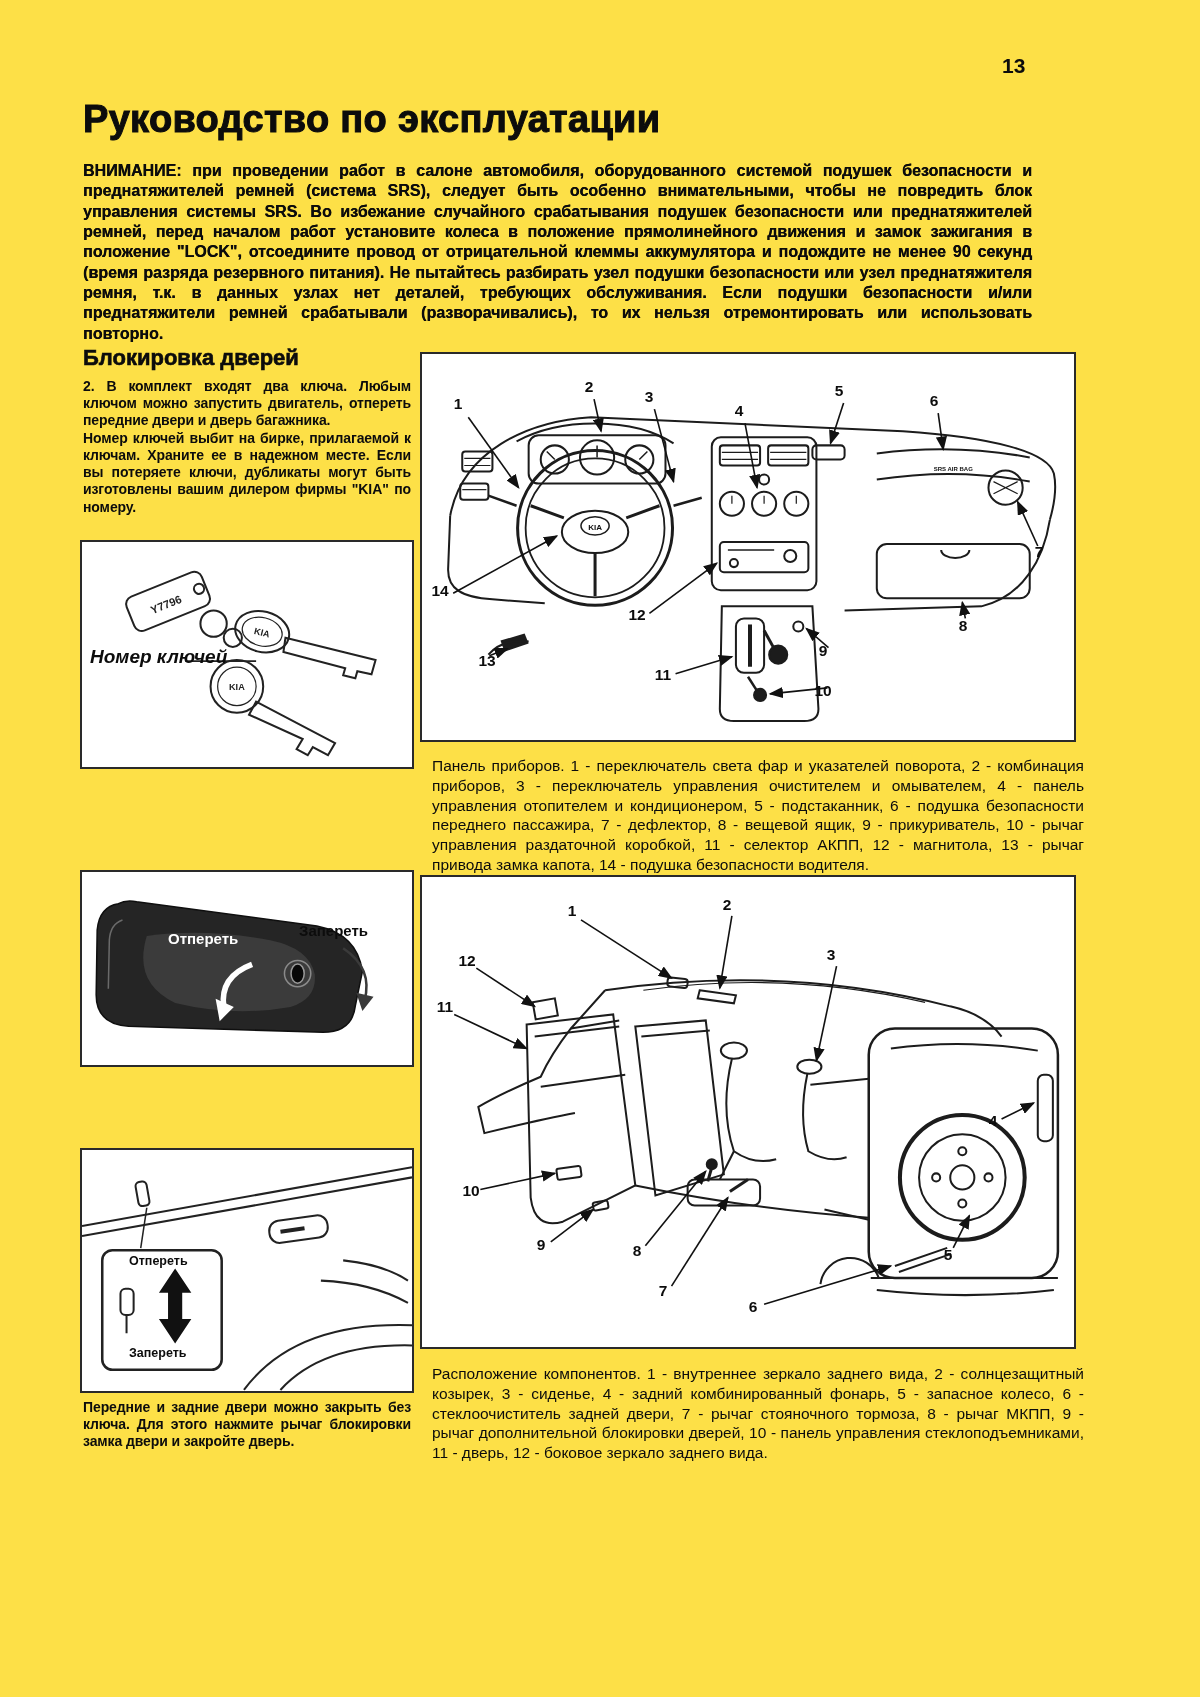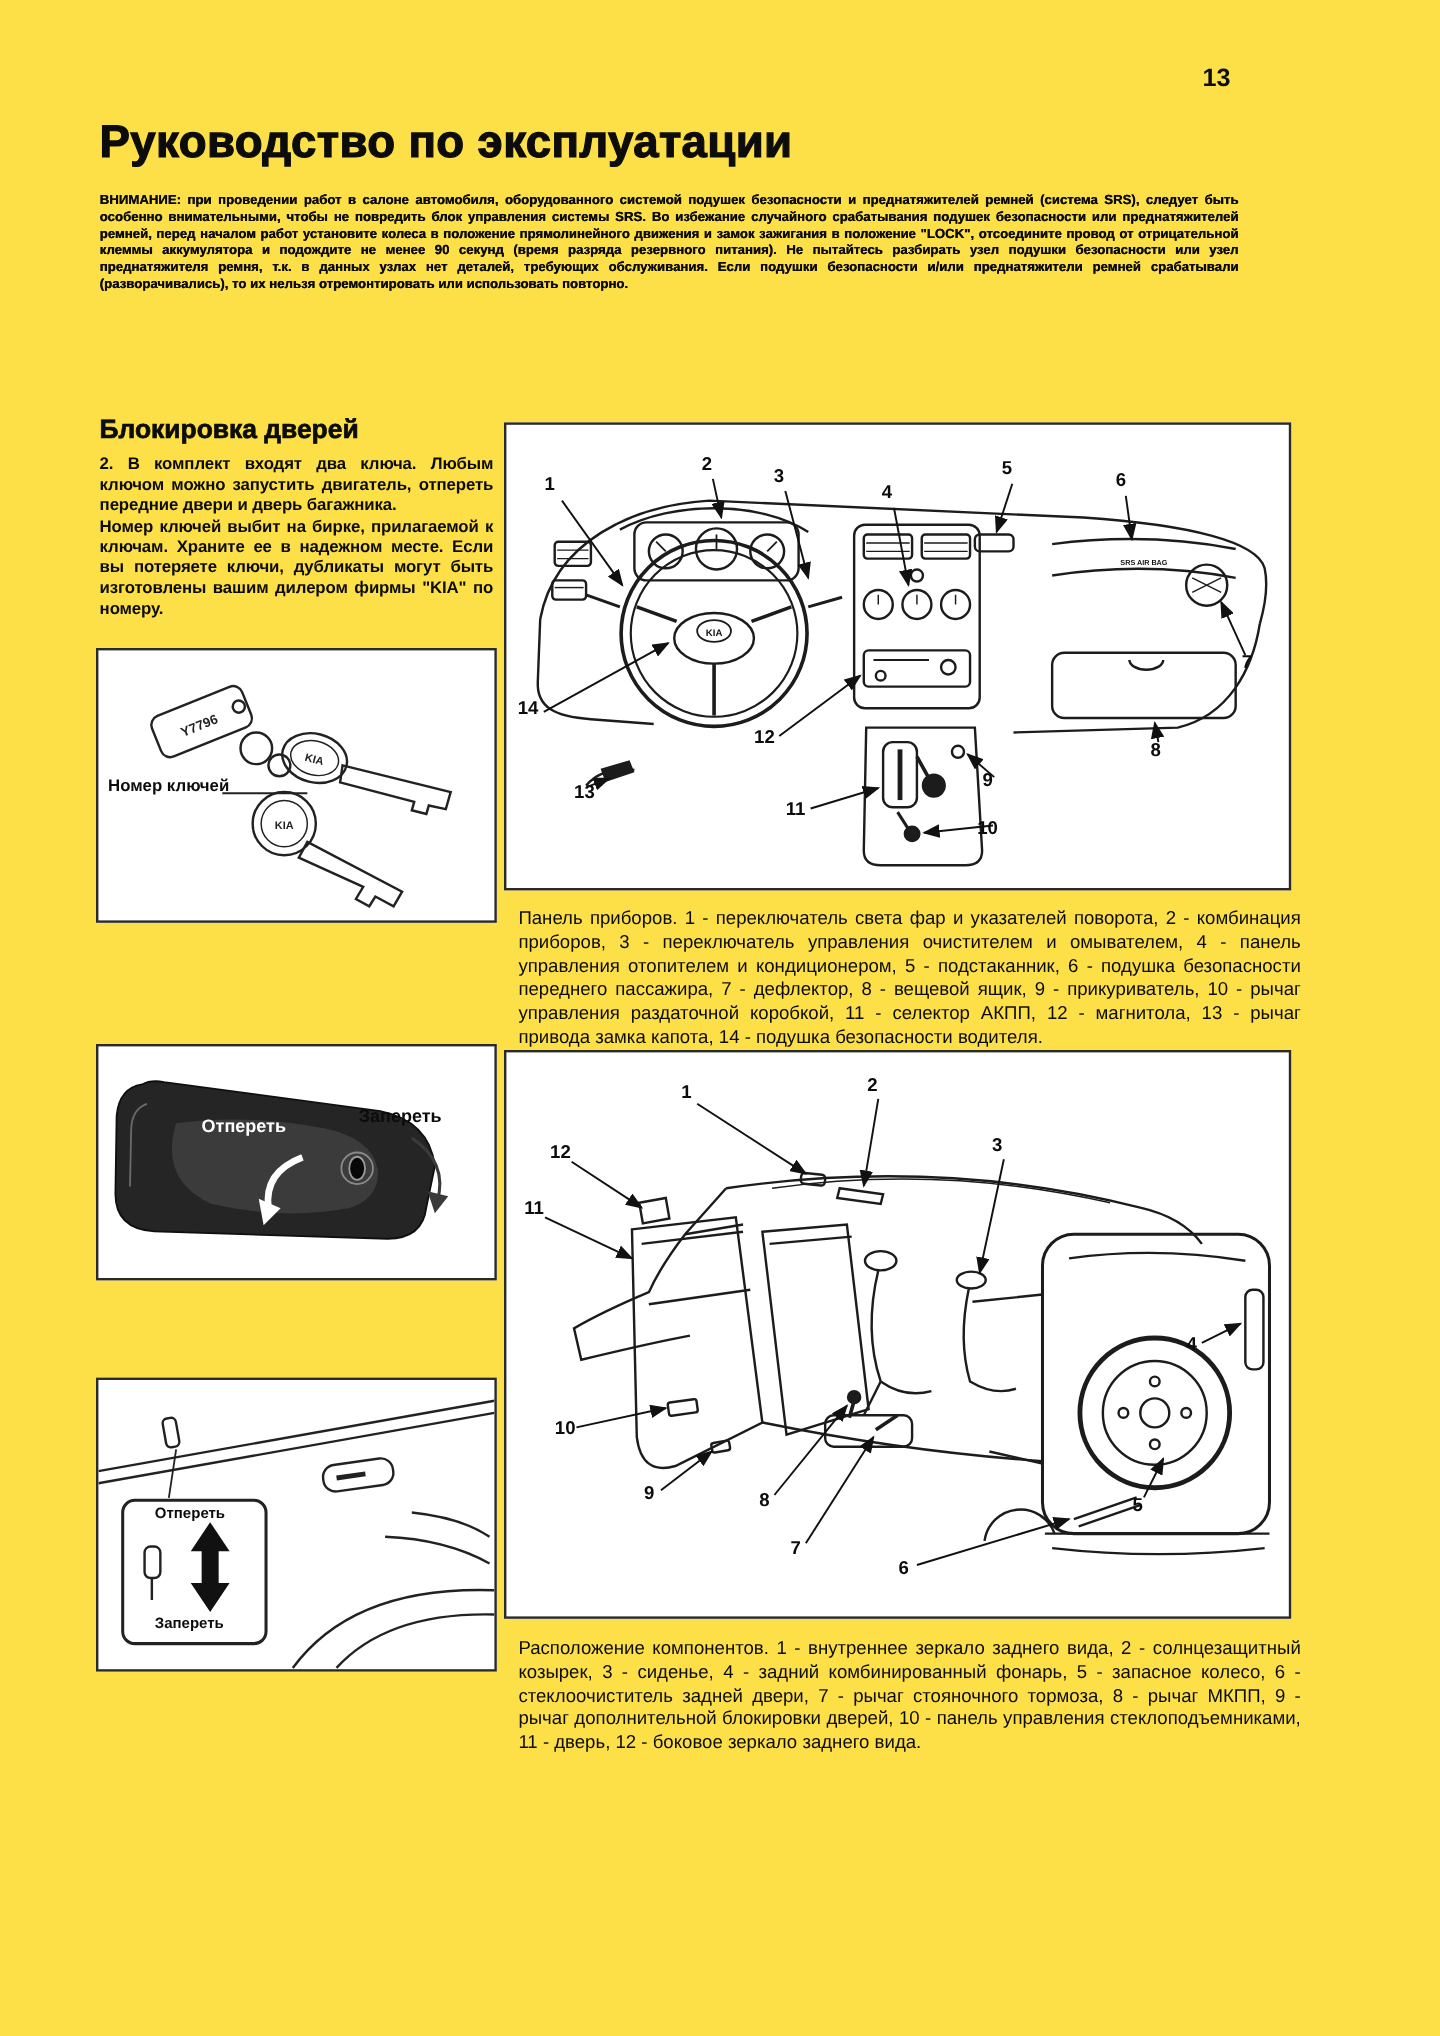--- a/index.html
+++ b/index.html
@@ -2,21 +2,21 @@
 <html><head>
 <meta charset="utf-8">
 <style>
   html,body{margin:0;padding:0;background:#fcfcfa;}
   .sheet{position:relative;width:1200px;height:1697px;background:#fde047;
          font-family:"Liberation Sans",sans-serif;color:#0c0c0c;overflow:hidden;}
   .page-number,.title,.warning,.h2,.body-text,.caption,.frame{position:absolute;}
   .page-number{left:1002px;top:54px;font-size:21px;font-weight:bold;}
   .title{left:83px;top:98px;font-size:38px;font-weight:bold;margin:0;white-space:nowrap;
          -webkit-text-stroke:1px #0c0c0c;letter-spacing:.3px;}
-  .warning{left:83px;top:161px;width:949px;font-size:11px;font-weight:bold;line-height:1.27;
+  .warning{left:83px;top:161px;width:949px;font-size:16px;font-weight:bold;line-height:1.27;
            text-align:justify;margin:0;text-shadow:.3px 0 currentColor;}
   .h2{left:83px;top:345px;font-size:22px;font-weight:bold;margin:0;-webkit-text-stroke:.6px #0c0c0c;}
   .body-text{width:328px;font-size:14px;font-weight:bold;line-height:1.23;text-align:justify;
              margin:0;white-space:pre-line;letter-spacing:-.1px;}
   #para1{left:83px;top:378px;}
   #para2{left:83px;top:776px;}
   #para3{left:83px;top:1071px;}
   #para4{left:83px;top:1399px;}
   .frame{background:#fff;border:2px solid #2a2a2a;}
   #fig-keys{left:80px;top:540px;width:330px;height:225px;}
@@ -25,38 +25,39 @@
   #fig-dash{left:420px;top:352px;width:652px;height:386px;}
   #fig-comp{left:420px;top:875px;width:652px;height:470px;}
   .caption{width:652px;font-size:15.5px;font-weight:normal;line-height:1.28;text-align:justify;margin:12px;}
   #cap-dash{left:420px;top:744px;}
   #cap-comp{left:420px;top:1352px;}
   figure{margin:0;}
   figure svg{display:block;width:100%;height:100%;}
   .co{position:absolute;transform:translate(-50%,-50%);font-size:15.5px;font-weight:bold;
       line-height:1;color:#0c0c0c;}
   .fig-label{position:absolute;font-weight:bold;color:#0c0c0c;}
-  .lbl-keys{left:8px;top:104px;font-size:14px;}
+  .lbl-keys{left:8px;top:104px;font-size:19px;font-style:italic;}
   .lbl-unlock-handle{left:86px;top:58px;font-size:15px;color:#fff;}
   .lbl-lock-handle{left:217px;top:50px;font-size:15px;}
   .lbl-unlock-door{left:47px;top:104px;font-size:12.5px;}
   .lbl-lock-door{left:47px;top:196px;font-size:12.5px;}
 </style>
 </head>
 <body>
 
 <div class="sheet">
 
   <div class="page-number">13</div>
   <h1 class="title">Руководство по эксплуатации</h1>
   <p class="warning">ВНИМАНИЕ: при проведении работ в салоне автомобиля, оборудованного системой подушек безопасности и преднатяжителей ремней (система SRS), следует быть особенно внимательными, чтобы не повредить блок управления системы SRS. Во избежание случайного срабатывания подушек безопасности или преднатяжителей ремней, перед началом работ установите колеса в положение прямолинейного движения и замок зажигания в положение "LOCK", отсоедините провод от отрицательной клеммы аккумулятора и подождите не менее 90 секунд (время разряда резервного питания). Не пытайтесь разбирать узел подушки безопасности или узел преднатяжителя ремня, т.к. в данных узлах нет деталей, требующих обслуживания. Если подушки безопасности и/или преднатяжители ремней срабатывали (разворачивались), то их нельзя отремонтировать или использовать повторно.</p>
 
   <h2 class="h2">Блокировка дверей</h2>
   <p id="para1" class="body-text">2. В комплект входят два ключа. Любым ключом можно запустить двигатель, отпереть передние двери и дверь багажника.
 Номер ключей выбит на бирке, прилагаемой к ключам. Храните ее в надежном месте. Если вы потеряете ключи, дубликаты могут быть изготовлены вашим дилером фирмы "KIA" по номеру.</p>
+  <p id="para4" class="body-text">Передние и задние двери можно закрыть без ключа. Для этого нажмите рычаг блокировки замка двери и закройте дверь.</p>
 
   <figure id="fig-keys" class="frame">
     <svg viewBox="0 0 326 221">
       <g stroke="#222" fill="none" stroke-width="2">
         <g transform="rotate(-22 85 58)">
           <rect x="45" y="40" width="80" height="36" rx="8"></rect>
           <circle cx="118" cy="58" r="5"></circle>
           <text x="82" y="64" font-size="11" font-weight="bold" text-anchor="middle" fill="#222" stroke="none">Y7796</text>
         </g>
         <circle cx="130" cy="80" r="13"></circle>

